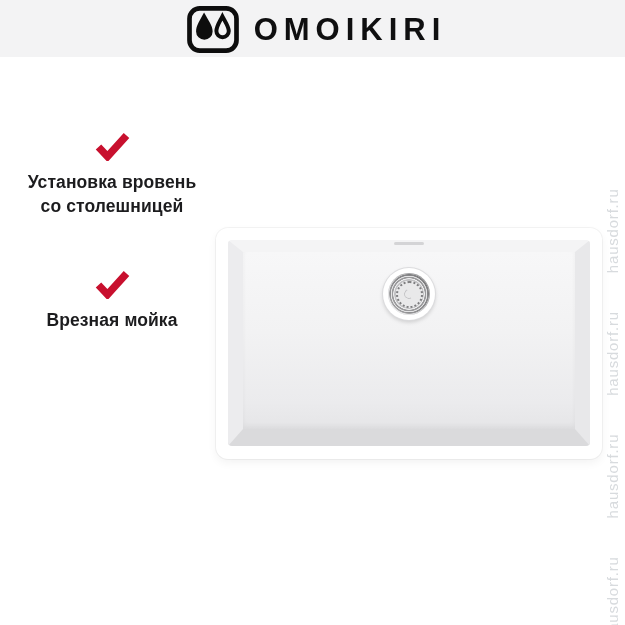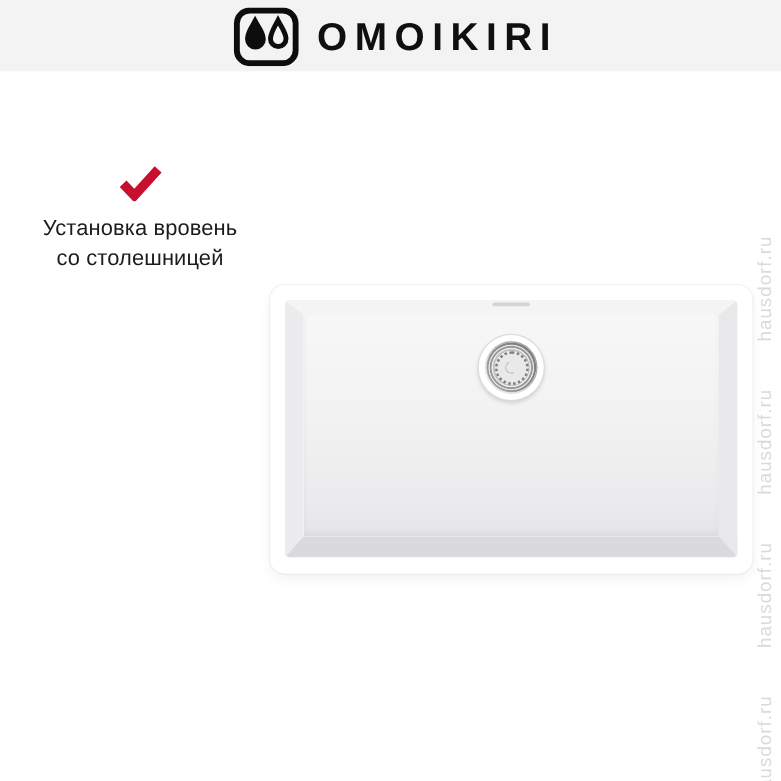--- a/index.html
+++ b/index.html
@@ -26,21 +26,21 @@
     line-height:1;
   }
 
   
   .feature { position:absolute; left:12px; width:200px; text-align:center; }
   .f1 { top:131px; }
   .f2 { top:269px; }
   .f3 { top:385px; }
   .check { width:37px; height:30px; display:block; margin:0 auto 9px auto; }
   .feature-label {
-    font-size:17.5px; line-height:24px; font-weight:normal;
+    font-size:17.5px; line-height:24px; font-weight:bold;
     color:#1c1c1e; white-space:pre-line; letter-spacing:0.1px;
   }
 
   
   .sink {
     position:absolute; left:216px; top:228px; width:386px; height:231px;
     background:#ffffff; border-radius:12px;
     box-shadow:0 0 0 1px rgba(0,0,0,0.045), 0 4px 10px rgba(0,0,0,0.05);
   }
   .basin {
@@ -109,20 +109,26 @@
   </header>
 
   <div class="feature f1">
     <svg class="check" viewBox="0 0 37 30" aria-hidden="true">
       <path d="M4.5 16 L13.5 25.5 L32.5 4.5" fill="none" stroke-width="7.5" stroke-linecap="butt" stroke="#c8102e"></path>
     </svg>
     <div class="feature-label">Установка вровень
 со столешницей</div>
   </div>
 
+  <div class="feature f2">
+    <svg class="check" viewBox="0 0 37 30" aria-hidden="true">
+      <path d="M4.5 16 L13.5 25.5 L32.5 4.5" fill="none" stroke-width="7.5" stroke-linecap="butt" stroke="#c8102e"></path>
+    </svg>
+    <div class="feature-label">Врезная мойка</div>
+  </div>
 
 
   <div class="sink">
     <div class="basin"></div>
     <div class="overflow"></div>
     <div class="drain">
       <div class="drain-chrome">
         <div class="drain-dots">
           <div class="drain-core"></div>
         </div>

